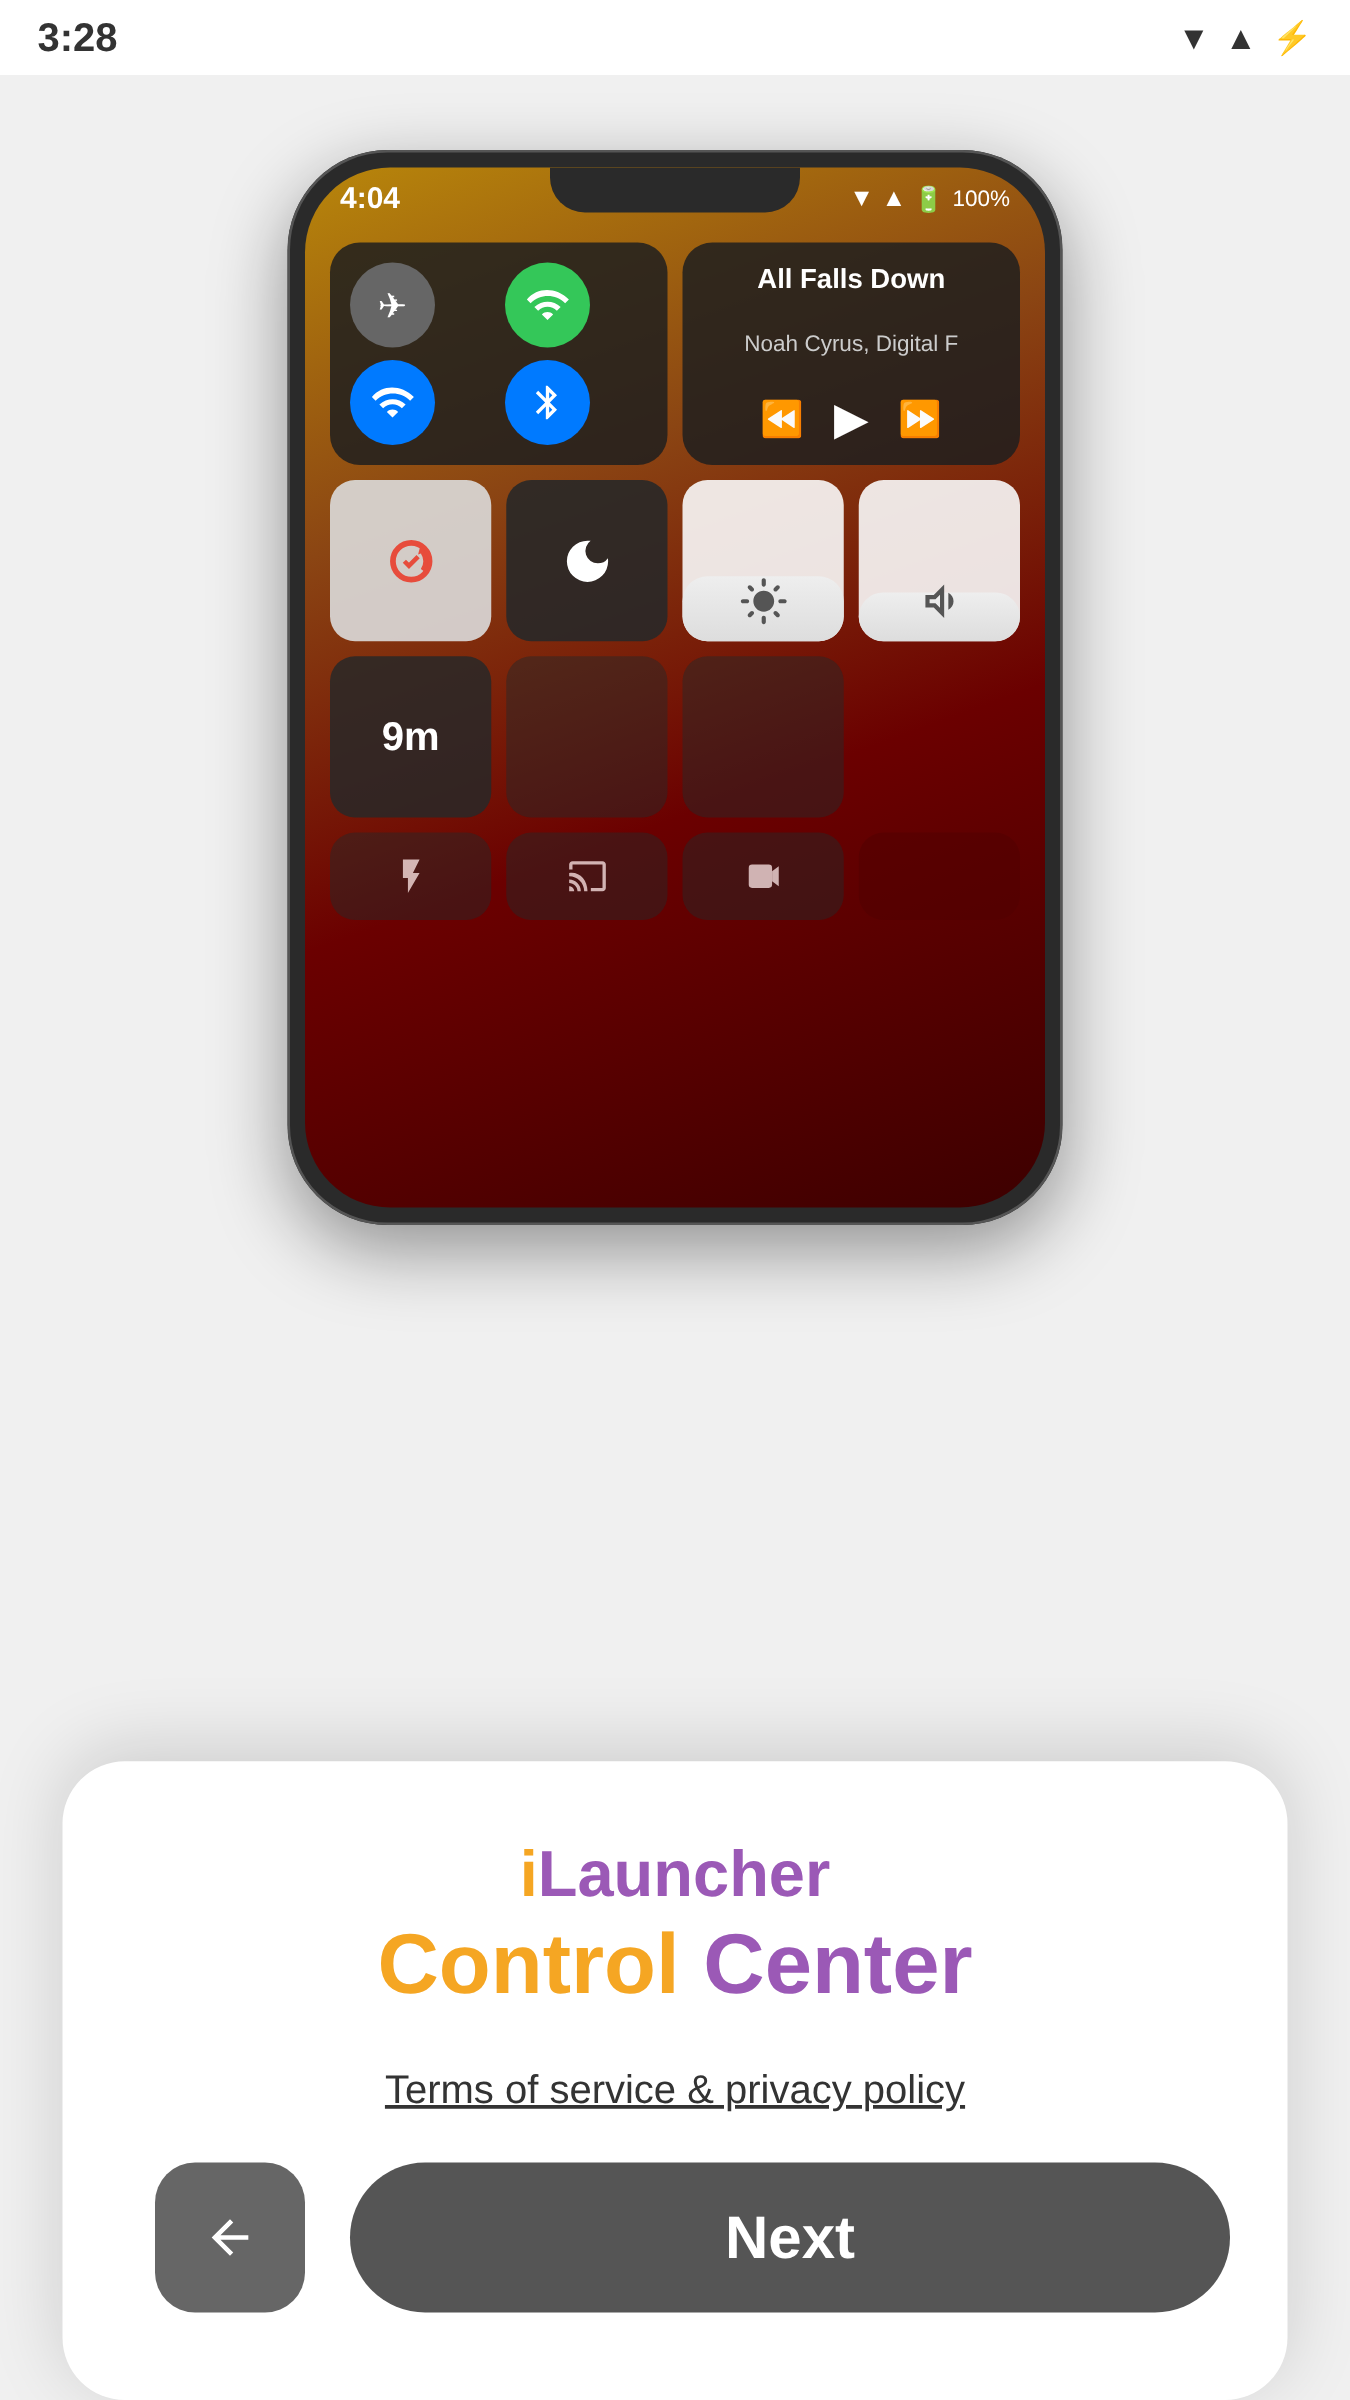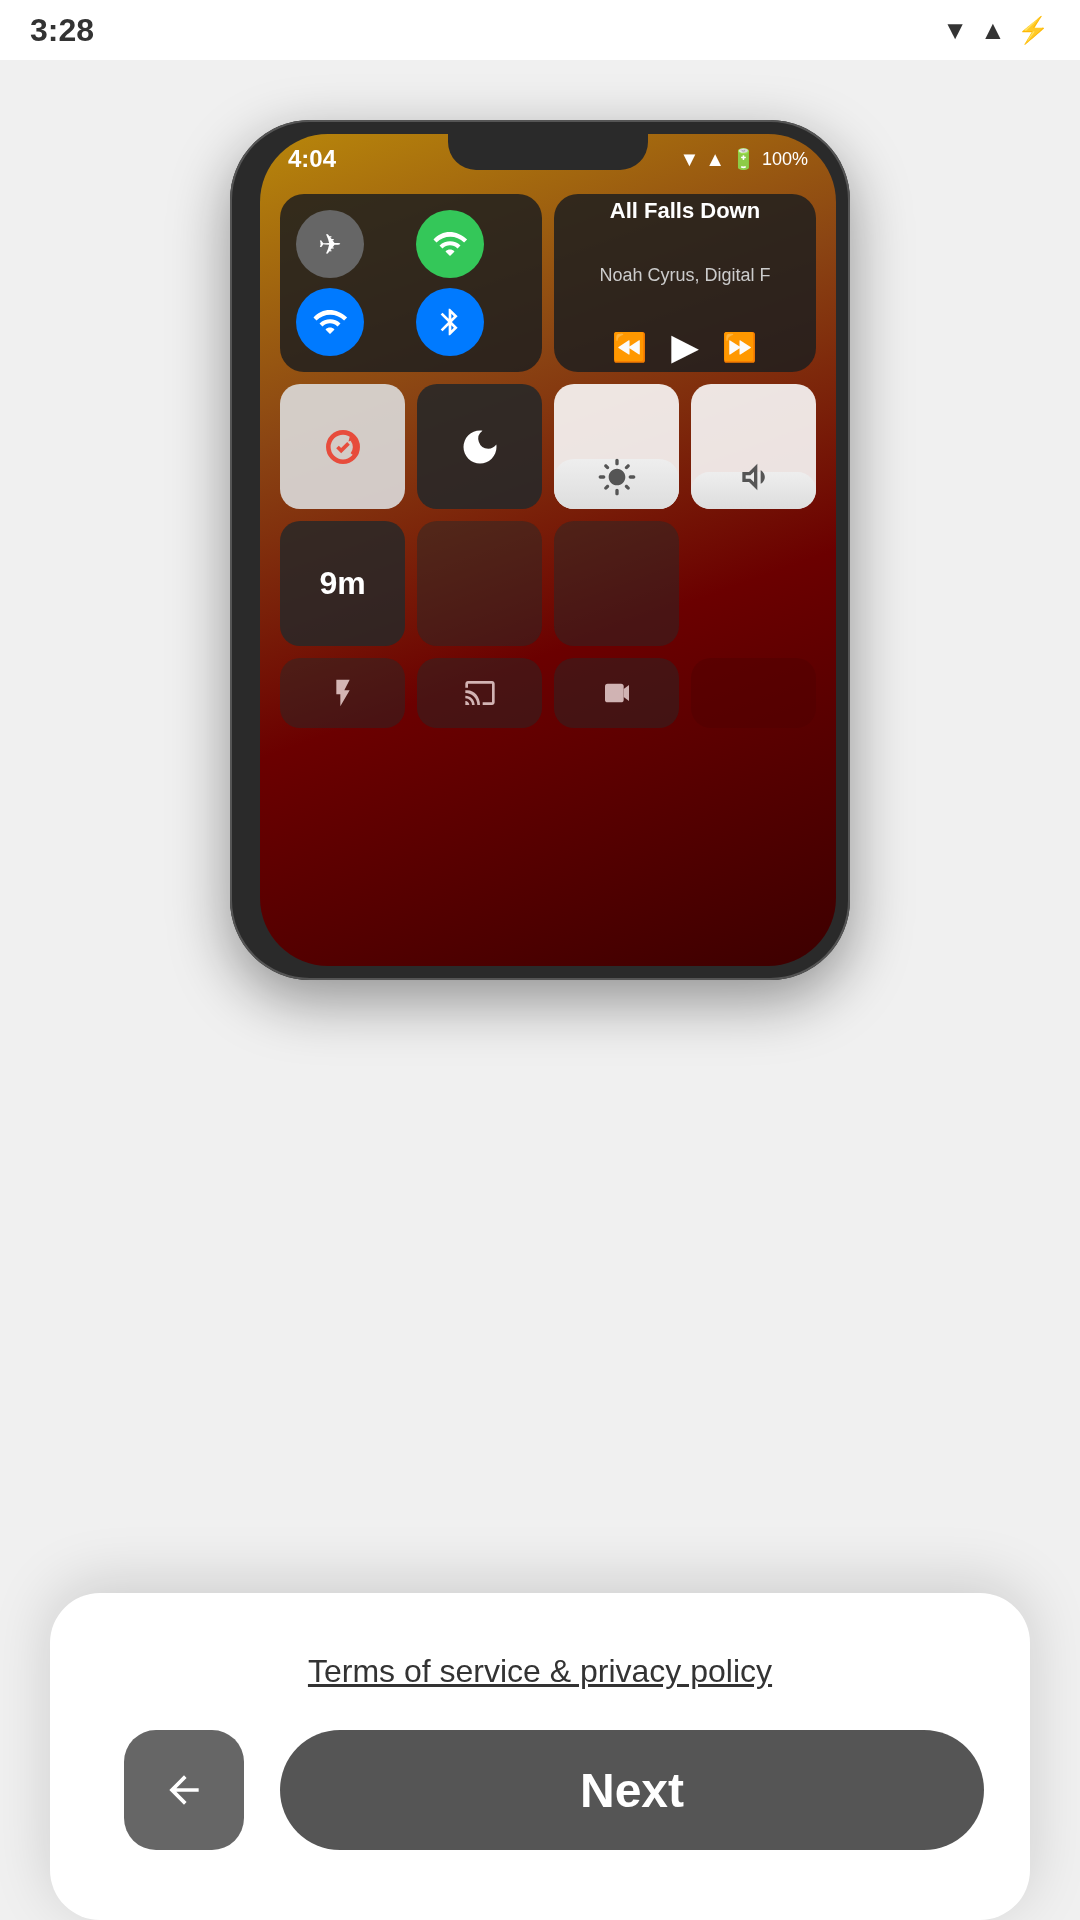--- a/index.html
+++ b/index.html
@@ -70,21 +70,20 @@
       overflow: hidden;
     }
 
     
     .phone-screen {
       position: absolute;
       top: 14px; left: 14px; right: 14px; bottom: 14px;
       border-radius: 68px;
       overflow: hidden;
       background: linear-gradient(160deg, #b8860b 0%, #8b4513 30%, #6b0000 60%, #3d0000 100%);
-      margin-left: 16px;
     }
 
     
     .notch {
       position: absolute;
       top: 0;
       left: 50%;
       transform: translateX(-50%);
       width: 200px;
       height: 36px;
@@ -153,21 +152,21 @@
       color: white;
     }
     .cc-btn.airplane { background: #666; }
     .cc-btn.hotspot { background: #34c759; }
     .cc-btn.wifi { background: #007aff; }
     .cc-btn.bluetooth { background: #007aff; }
 
     .cc-music {
       background: rgba(30,30,30,0.85);
       border-radius: 24px;
-      padding: 4px;
+      padding: 16px;
       display: flex;
       flex-direction: column;
       justify-content: space-between;
     }
     .music-title {
       color: white;
       font-size: 22px;
       font-weight: 700;
       text-align: center;
     }
@@ -474,20 +473,30 @@
                 </svg>
             </div>
             <div style="background:rgba(80,0,0,0.7);border-radius:20px;height:70px;"></div>
           </div>
         </div>
       </div>
     </div>
   </div>
 
   <div class="bottom-card">
+    <div class="app-title">
+      <div class="app-title-top">
+        <span class="launcher-i">i</span><span class="launcher-launcher">Launcher</span>
+      </div>
+      <div class="app-title-bottom">
+        <span class="control-text">Control</span>
+        <span> </span>
+        <span class="center-text">Center</span>
+      </div>
+    </div>
 
     <a class="terms-link" href="#">Terms of service &amp; privacy policy</a>
 
     <div class="bottom-actions">
       <div class="back-btn">
         <svg viewBox="0 0 24 24" width="44" height="44" fill="white">
           <path d="M20 11H7.83l5.59-5.59L12 4l-8 8 8 8 1.41-1.41L7.83 13H20v-2z"></path>
         </svg>
       </div>
       <div class="next-btn">

